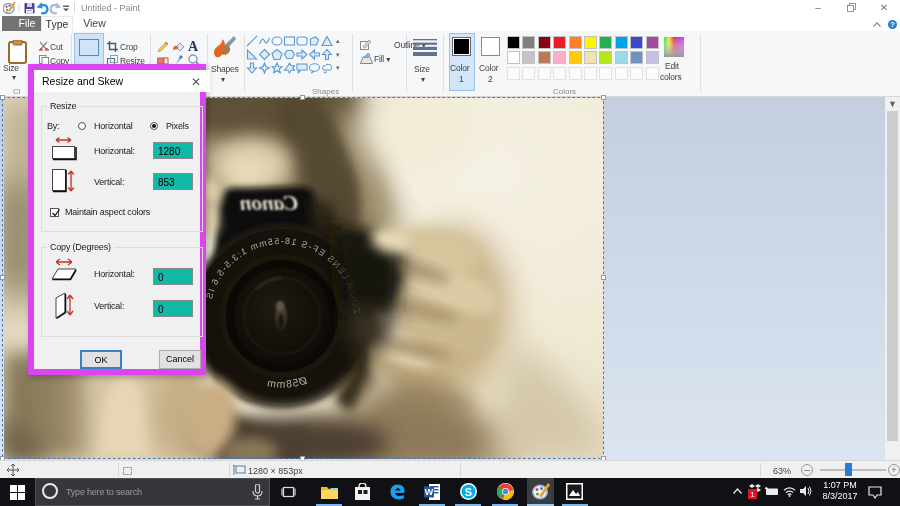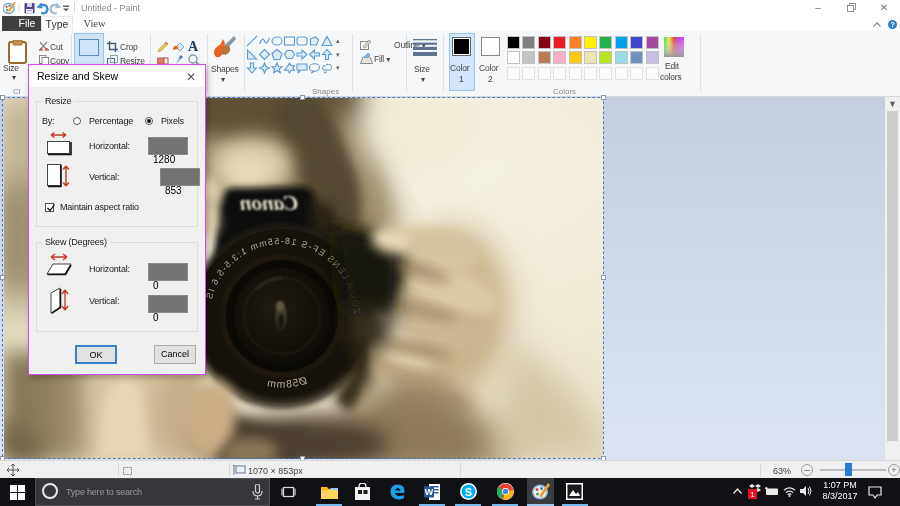--- a/index.html
+++ b/index.html
@@ -5,23 +5,23 @@
 * { margin:0; padding:0; box-sizing:border-box; }
 html,body { width:900px; height:506px; overflow:hidden; }
 body { font-family:"Liberation Sans", sans-serif; position:relative; background:#fff; }
 .abs { position:absolute; }
 
 #titlebar { left:0; top:0; width:900px; height:16px; background:#fff; }
 #title-text { left:81px; top:3px; font-size:9px; color:#888; }
 .winbtn { top:0px; width:30px; height:15px; color:#777; font-size:10px; text-align:center; line-height:15px; }
 
 #tabrow { left:0; top:16px; width:900px; height:15px; background:#fff; }
-#filetab { left:2px; top:0; width:50px; height:15px; background:#404040; color:#fff; font-size:10.5px; text-align:center; line-height:15px; }
+#filetab { left:2px; top:0; width:50px; height:15px; background:#737373; color:#fff; font-size:10.5px; text-align:center; line-height:15px; }
 #hometab { left:41px; top:0; width:32px; height:15px; background:#fbfcfd; border:1px solid #e8e9ea; border-bottom:none; color:#333; font-size:10.5px; text-align:center; line-height:15px; }
-#viewtab { left:78px; top:0; width:33px; height:15px; color:#444; font-size:10.5px; text-align:center; line-height:15px;font-family:Liberation Serif, serif; }
+#viewtab { left:78px; top:0; width:33px; height:15px; color:#444; font-size:10.5px; text-align:center; line-height:15px; }
 
 #ribbon { left:0; top:31px; width:900px; height:66px; background:#f6f7f8; border-bottom:1px solid #d5d6d7; }
 .vsep { position:absolute; top:3px; width:1px; height:58px; background:#dfe0e1; }
 .glabel { position:absolute; font-size:8px; color:#888; }
 .rtext { position:absolute; font-size:8.5px; letter-spacing:-0.2px; color:#444; }
 
 #workarea { left:0; top:97px; width:900px; height:363px; background:linear-gradient(#c5cedf,#dbe4f0); }
 #photo { left:4px; top:1px; width:599px; height:361px; }
 #selborder { left:2px; top:0px; width:602px; height:362px; }
 
@@ -30,28 +30,28 @@
 .scrarrow { left:885px; width:15px; height:14px; color:#606060; font-size:9px; text-align:center; line-height:14px; background:#f0f0f0;}
 
 #statusbar { left:0; top:460px; width:900px; height:18px; background:#f0f0f0; border-top:1px solid #d7d7d7; font-size:9px; color:#444; }
 .ssep { position:absolute; top:2px; width:1px; height:14px; background:#d9d9d9; }
 
 #taskbar { left:0; top:478px; width:900px; height:28px; background:#101114; }
 #searchbox { left:35px; top:0px; width:235px; height:28px; background:#35373b; border:1px solid #4e5054; }
 #searchtext { left:66px; top:9px; font-size:9px; letter-spacing:-0.2px; color:#9a9a9a; }
 #clock { left:814px; top:2px; width:52px; height:24px; color:#fff; font-size:9px; text-align:center; line-height:11px; }
 
-#dialog { left:28px; top:64px; width:178px; height:311px; background:#f0f0f0; border:1px solid #d946ef; box-shadow:2px 3px 6px rgba(0,0,0,0.25); }
+#dialog { left:28px; top:64px; width:178px; height:311px; background:#f0f0f0; border:6px solid #d946ef; box-shadow:2px 3px 6px rgba(0,0,0,0.25); }
 #dlgtitle { left:0; top:0; width:176px; height:22px; background:#fff; }
 #dlgtitletext { left:8px; top:5px; font-size:10.5px; color:#000; }
 #dlgclose { left:157px; top:5px; font-size:12px; color:#555; }
 .groupbox { position:absolute; border:1px solid #dcdcdc; }
 .grouplabel { position:absolute; top:-6px; left:5px; background:#f0f0f0; padding:0 3px; font-size:9px; letter-spacing:-0.2px; color:#1a1a1a; }
 .dtext { position:absolute; font-size:9px; letter-spacing:-0.2px; color:#1a1a1a; }
-.dinput { position:absolute; width:40px; height:17px; background:#737373; border:1px solid #8a8a8a; font-size:10px; color:#000; padding:16px 0 0 4px; }
+.dinput { position:absolute; width:40px; height:17px; background:#14b8a6; border:1px solid #8a8a8a; font-size:10px; color:#000; padding:3px 0 0 4px; }
 .dbtn { position:absolute; width:42px; height:19px; background:#e1e1e1; font-size:9px; color:#000; text-align:center; line-height:17px; }
 </style>
 </head>
 <body>
 
 <div id="titlebar" class="abs">
   <svg class="abs" style="left:3px;top:1px" width="70" height="14" viewBox="0 0 70 14">
 
     <ellipse cx="5.5" cy="7.5" rx="5.5" ry="5" fill="#eef4fa" stroke="#78a8d8" stroke-width="1.4"></ellipse>
     <circle cx="3.6" cy="5.8" r="1.1" fill="#e04a3a"></circle>
@@ -435,21 +435,21 @@
   </svg>
   <div class="ssep" style="left:118px"></div>
   <svg class="abs" style="left:123px;top:4px" width="12" height="10" viewBox="0 0 12 10">
     <rect x="0.5" y="2.5" width="8" height="7" fill="none" stroke="#7a8aa0" stroke-dasharray="2 1"></rect>
   </svg>
   <div class="ssep" style="left:229px"></div>
   <svg class="abs" style="left:233px;top:3px" width="13" height="12" viewBox="0 0 13 12">
     <rect x="3" y="2" width="9" height="7" fill="none" stroke="#5a7a9a"></rect>
     <path d="M1 1 L1 11 M1 1 L0 2 M1 1 L2 2" stroke="#5a7a9a" fill="none"></path>
   </svg>
-  <div class="abs" style="left:248px;top:5px;font-size:9px;color:#444">1070 × 853px</div>
+  <div class="abs" style="left:248px;top:5px;font-size:9px;color:#444">1280 × 853px</div>
   <div class="ssep" style="left:460px"></div>
   <div class="ssep" style="left:760px"></div>
   <div class="abs" style="left:773px;top:5px;font-size:9px;color:#444">63%</div>
   <div class="abs" style="left:801px;top:3px;width:12px;height:12px;border:1px solid #999;border-radius:50%;color:#666;font-size:10px;text-align:center;line-height:10px">–</div>
   <div class="abs" style="left:820px;top:8px;width:66px;height:2px;background:#bdbdbd"></div>
   <div class="abs" style="left:845px;top:2px;width:7px;height:13px;background:#2a7bd4"></div>
   <div class="abs" style="left:888px;top:3px;width:12px;height:12px;border:1px solid #999;border-radius:50%;color:#666;font-size:9px;text-align:center;line-height:11px">+</div>
 </div>
 
 <div id="taskbar" class="abs">
@@ -568,49 +568,49 @@
 <div id="dialog" class="abs">
   <div id="dlgtitle" class="abs"></div>
   <div id="dlgtitletext" class="abs">Resize and Skew</div>
   <div id="dlgclose" class="abs">✕</div>
 
   <div class="groupbox" style="left:7px;top:36px;width:162px;height:126px">
     <div class="grouplabel">Resize</div>
   </div>
   <div class="dtext" style="left:13px;top:51px">By:</div>
   <div class="abs" style="left:44px;top:52px;width:8px;height:8px;border:1px solid #555;border-radius:50%;background:#fff"></div>
-  <div class="dtext" style="left:60px;top:51px">Percentage</div>
+  <div class="dtext" style="left:60px;top:51px">Horizontal</div>
   <div class="abs" style="left:116px;top:52px;width:8px;height:8px;border:1px solid #555;border-radius:50%;background:#fff"></div>
   <div class="abs" style="left:118px;top:54px;width:4px;height:4px;border-radius:50%;background:#111"></div>
   <div class="dtext" style="left:132px;top:51px">Pixels</div>
 
   <svg class="abs" style="left:17px;top:66px" width="26" height="25" viewBox="0 0 26 25">
     <path d="M5 4 L20 4 M5 4 L8.5 1.5 M5 4 L8.5 6.5 M20 4 L16.5 1.5 M20 4 L16.5 6.5" stroke="#c53828" stroke-width="1.4" fill="none"></path>
     <rect x="1.5" y="10.5" width="22" height="12" fill="#fff" stroke="#444"></rect>
     <path d="M2 23.5 L25 23.5 L25 11" stroke="#111" stroke-width="1.6" fill="none"></path>
   </svg>
   <div class="dtext" style="left:60px;top:76px">Horizontal:</div>
   <div class="dinput" style="left:119px;top:72px">1280</div>
 
   <svg class="abs" style="left:17px;top:98px" width="26" height="27" viewBox="0 0 26 27">
     <rect x="1.5" y="1.5" width="13" height="21" fill="#fff" stroke="#444"></rect>
     <path d="M2 23.5 L15 23.5 L15 2" stroke="#111" stroke-width="1.6" fill="none"></path>
     <path d="M20 3 L20 23 M20 3 L17.2 6.5 M20 3 L22.8 6.5 M20 23 L17.2 19.5 M20 23 L22.8 19.5" stroke="#c53828" stroke-width="1.4" fill="none"></path>
   </svg>
   <div class="dtext" style="left:60px;top:107px">Vertical:</div>
-  <div class="dinput" style="left:131px;top:103px">853</div>
+  <div class="dinput" style="left:119px;top:103px">853</div>
 
   <div class="abs" style="left:16px;top:138px;width:9px;height:9px;border:1px solid #555;background:#fff"></div>
   <svg class="abs" style="left:17px;top:138px" width="10" height="10" viewBox="0 0 10 10">
     <path d="M1.5 5 L4 7.5 L8.5 1.5" stroke="#111" stroke-width="1.2" fill="none"></path>
   </svg>
-  <div class="dtext" style="left:31px;top:137px">Maintain aspect ratio</div>
+  <div class="dtext" style="left:31px;top:137px">Maintain aspect colors</div>
 
   <div class="groupbox" style="left:7px;top:177px;width:162px;height:90px">
-    <div class="grouplabel">Skew (Degrees)</div>
+    <div class="grouplabel">Copy (Degrees)</div>
   </div>
   <svg class="abs" style="left:16px;top:188px" width="30" height="25" viewBox="0 0 30 25">
     <path d="M6 4 L22 4 M6 4 L10 1 M6 4 L10 7 M22 4 L18 1 M22 4 L18 7" stroke="#c53828" stroke-width="1.3" fill="none"></path>
     <path d="M8 11 L26 11 L20 21 L2 21 Z" fill="#fff" stroke="#444"></path>
     <path d="M2.5 21.5 L20.5 21.5 L26 12" stroke="#111" stroke-width="1.6" fill="none"></path>
   </svg>
   <div class="dtext" style="left:60px;top:199px">Horizontal:</div>
   <div class="dinput" style="left:119px;top:198px">0</div>
   <svg class="abs" style="left:18px;top:222px" width="26" height="28" viewBox="0 0 26 28">
     <path d="M4 6 L13 1 L13 20 L4 26 Z" fill="#fff" stroke="#444"></path>

